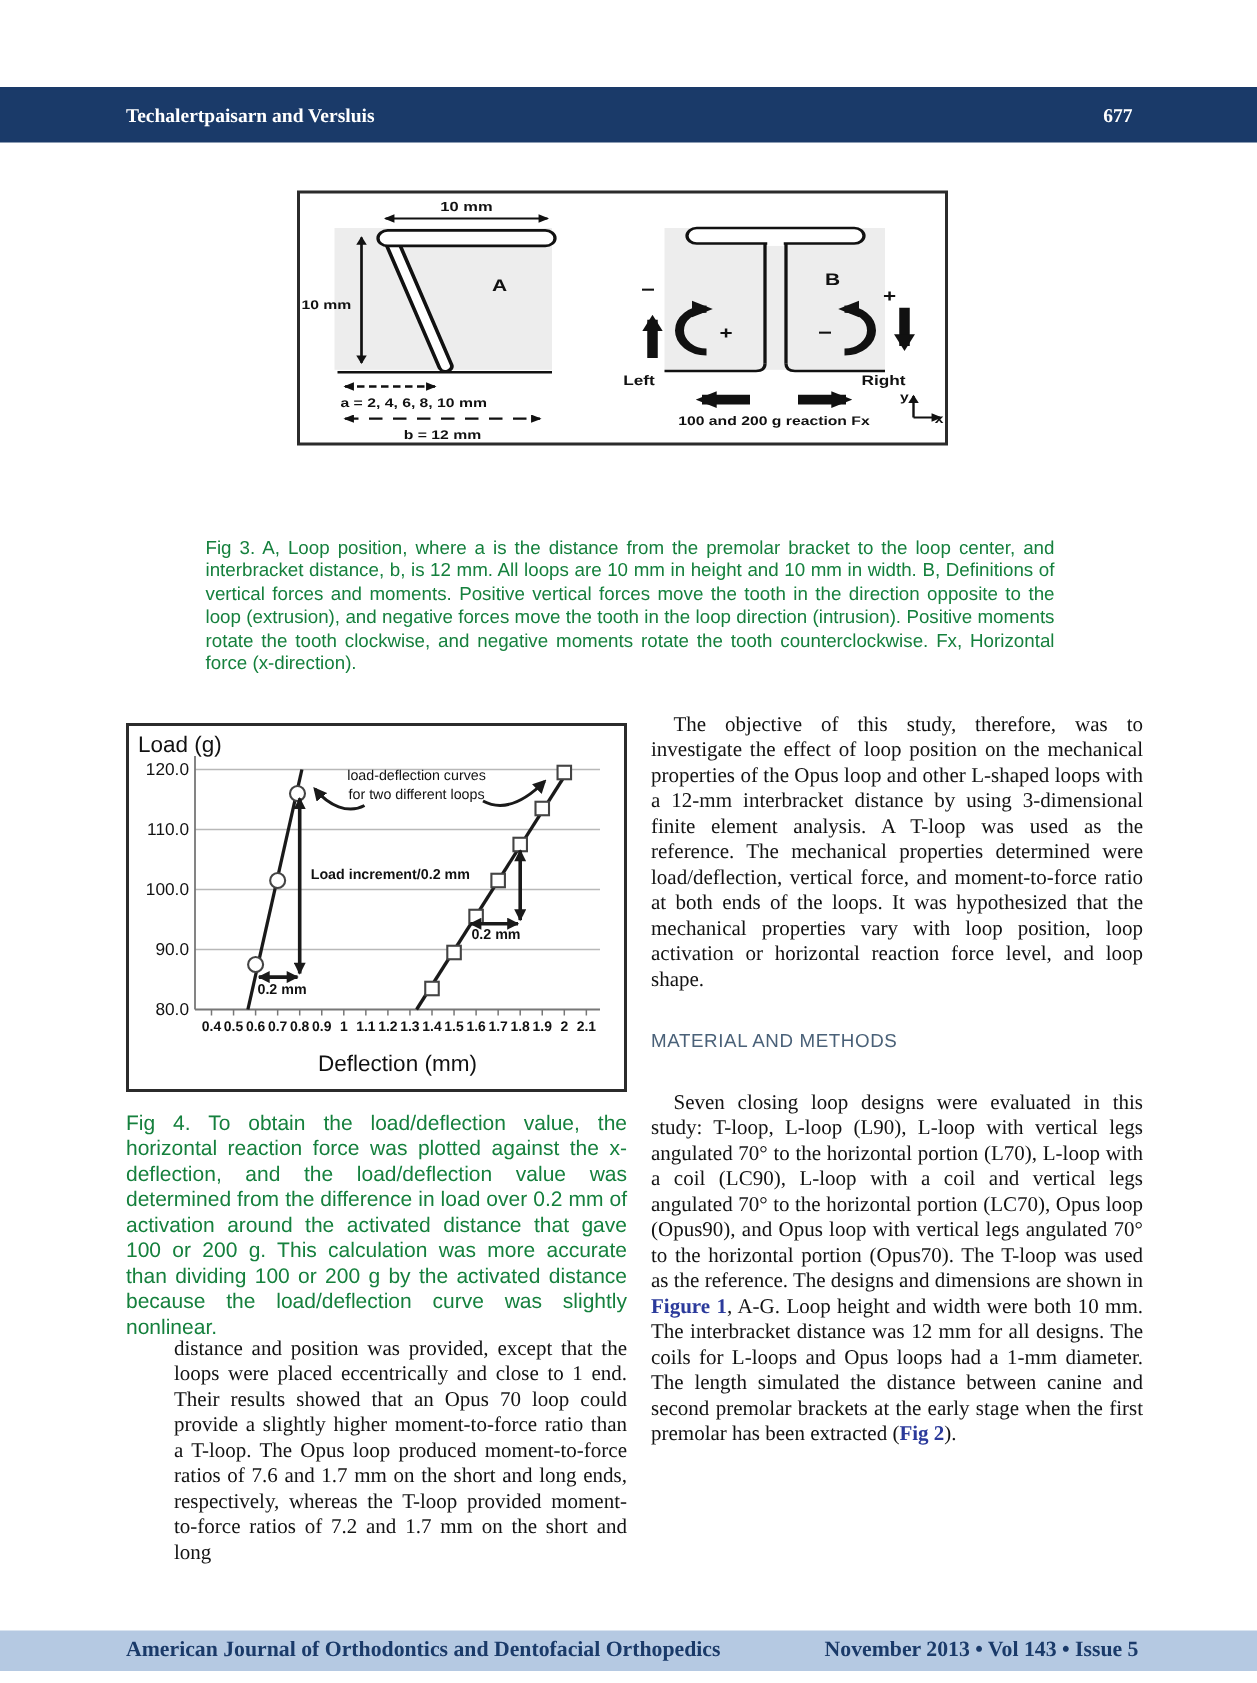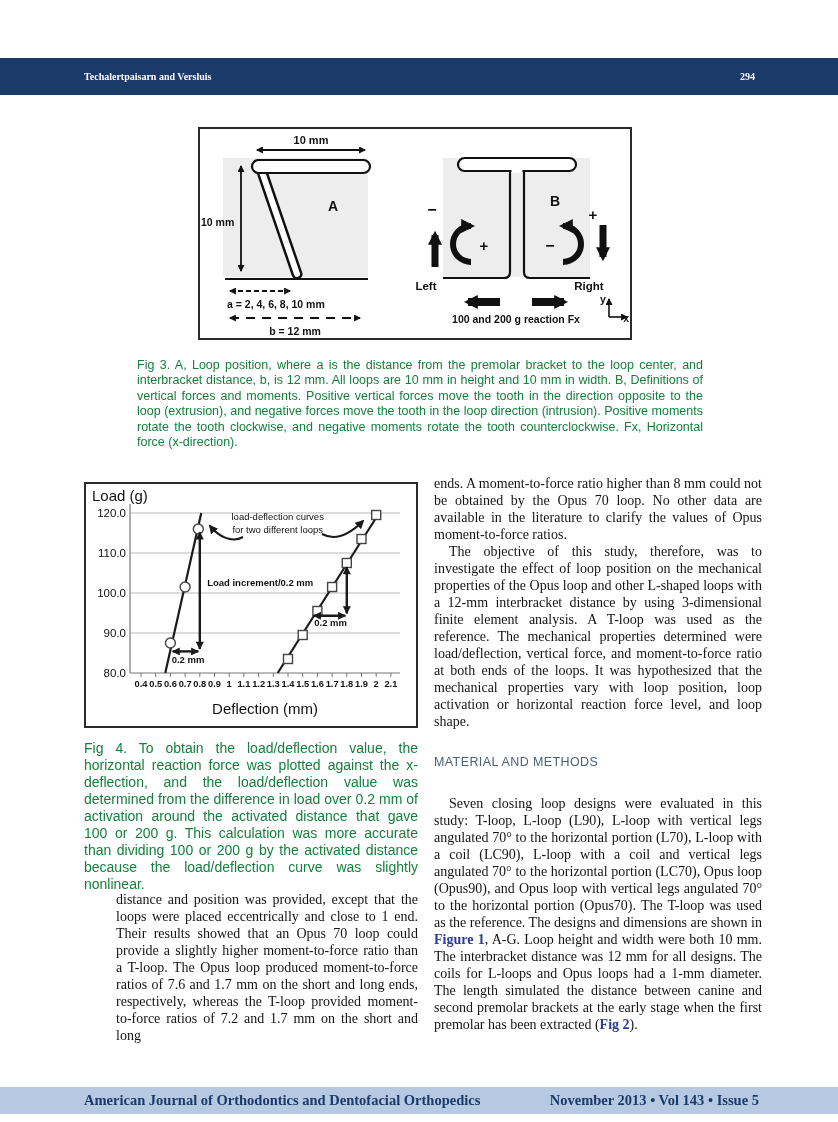--- a/index.html
+++ b/index.html
@@ -8,28 +8,28 @@
     --link:#2b3a9b; --section-heading:#4a6178;
     --figure-gray:#ededed;
   }
   html,body{margin:0;padding:0;background:#ffffff;}
   .page{position:relative;width:838px;height:1122px;background:#ffffff;
         font-family:"Liberation Serif",serif;overflow:hidden;}
   .header-bar{position:absolute;left:0;top:58px;width:838px;height:37px;
         background:var(--header-bg);color:var(--header-text);
         display:flex;align-items:center;justify-content:space-between;
         padding:0 83px 0 84px;box-sizing:border-box;
-        font-weight:600;font-size:10px;}
+        font-weight:600;font-size:13px;}
   .footer-bar{position:absolute;left:0;top:1087px;width:838px;height:27px;
         background:var(--footer-bg);color:var(--footer-text);
         display:flex;align-items:center;justify-content:space-between;
         padding:0 79px 0 84px;box-sizing:border-box;
         font-weight:700;font-size:14.5px;}
   .fig-box{position:absolute;border:2px solid #2b2b2b;background:#ffffff;box-sizing:border-box;}
-  .fig3-box{left:198px;top:127px;width:434px;height:213px;}
+  .fig3-box{left:198px;top:127px;width:434px;height:170px;}
   .fig3-box svg{display:block;width:100%;height:100%;}
   .fig4-box{left:84px;top:482px;width:334px;height:246px;}
   .fig4-box svg{display:block;width:100%;height:100%;}
   .caption{font-family:"Liberation Sans",sans-serif;color:#15803d;text-align:justify;}
   .fig3-caption{position:absolute;left:137px;top:358px;width:566px;
         font-size:12.5px;line-height:15.4px;}
   .fig4-caption{position:absolute;left:84px;top:740px;width:334px;
         font-size:14px;line-height:17px;}
   .body-text{font-size:14px;line-height:17px;text-align:justify;color:#131313;}
   .left-col{position:absolute;left:84px;top:891px;width:334px;}
@@ -42,21 +42,21 @@
   .link{color:var(--link);cursor:pointer;font-weight:bold;}
   svg text{font-family:"Liberation Sans",sans-serif;fill:#111;}
 </style>
 </head>
 <body>
 
 <div class="page">
 
   <div class="header-bar">
     <span>Techalertpaisarn and Versluis</span>
-    <span>294</span>
+    <span>677</span>
   </div>
 
   <div class="fig-box fig3-box">
     <svg viewBox="0 0 430 209" preserveAspectRatio="none">
       <defs>
         <marker id="dimA" viewBox="0 0 10 10" refX="8.5" refY="5" markerWidth="9" markerHeight="7" orient="auto-start-reverse" markerUnits="userSpaceOnUse">
             <path d="M0 0L10 5L0 10z" fill="#111"></path>
           </marker>
         <marker id="thickA" viewBox="0 0 10 10" refX="7" refY="5" markerWidth="14" markerHeight="15" orient="auto-start-reverse" markerUnits="userSpaceOnUse">
             <path d="M0 0L10 5L0 10z" fill="#111"></path>
@@ -207,21 +207,20 @@
       </svg>
     </div>
 
   <div class="caption fig4-caption">Fig 4. To obtain the load/deflection value, the horizontal reaction force was plotted against the x-deflection, and the load/deflection value was determined from the difference in load over 0.2 mm of activation around the activated distance that gave 100 or 200 g. This calculation was more accurate than dividing 100 or 200 g by the activated distance because the load/deflection curve was slightly nonlinear.</div>
 
   <div class="left-col body-text">
     <p class="para">distance and position was provided, except that the loops were placed eccentrically and close to 1 end. Their results showed that an Opus 70 loop could provide a slightly higher moment-to-force ratio than a T-loop. The Opus loop produced moment-to-force ratios of 7.6 and 1.7 mm on the short and long ends, respectively, whereas the T-loop provided moment-to-force ratios of 7.2 and 1.7 mm on the short and long</p>
   </div>
 
   <div class="right-col body-text">
-    <p class="para">ends. A moment-to-force ratio higher than 8 mm could not be obtained by the Opus 70 loop. No other data are available in the literature to clarify the values of Opus moment-to-force ratios.</p>
     <p class="para indent">The objective of this study, therefore, was to investigate the effect of loop position on the mechanical properties of the Opus loop and other L-shaped loops with a 12-mm interbracket distance by using 3-dimensional finite element analysis. A T-loop was used as the reference. The mechanical properties determined were load/deflection, vertical force, and moment-to-force ratio at both ends of the loops. It was hypothesized that the mechanical properties vary with loop position, loop activation or horizontal reaction force level, and loop shape.</p>
     <h2 class="section-heading">MATERIAL AND METHODS</h2>
     <p class="para indent"><span>Seven closing loop designs were evaluated in this study: T-loop, L-loop (L90), L-loop with vertical legs angulated 70° to the horizontal portion (L70), L-loop with a coil (LC90), L-loop with a coil and vertical legs angulated 70° to the horizontal portion (LC70), Opus loop (Opus90), and Opus loop with vertical legs angulated 70° to the horizontal portion (Opus70). The T-loop was used as the reference. The designs and dimensions are shown in </span><span class="link">Figure 1</span><span>, A-G. Loop height and width were both 10 mm. The interbracket distance was 12 mm for all designs. The coils for L-loops and Opus loops had a 1-mm diameter. The length simulated the distance between canine and second premolar brackets at the early stage when the first premolar has been extracted (</span><span class="link">Fig 2</span><span>).</span></p>
   </div>
 
   <div class="footer-bar">
     <span>American Journal of Orthodontics and Dentofacial Orthopedics</span>
     <span>November 2013 • Vol 143 • Issue 5</span>
   </div>
 

